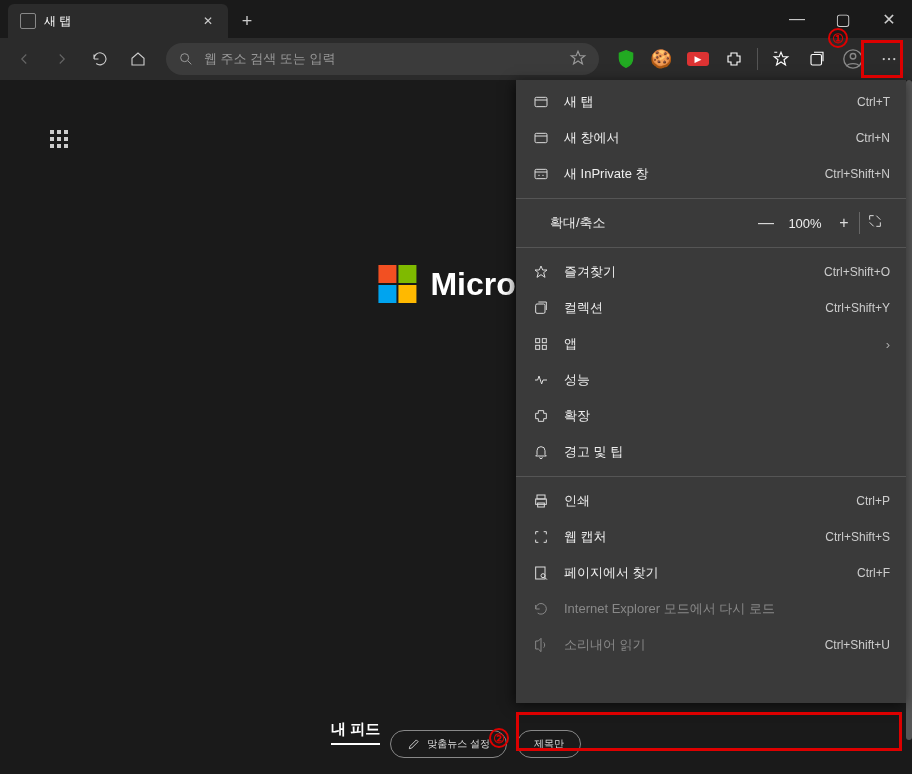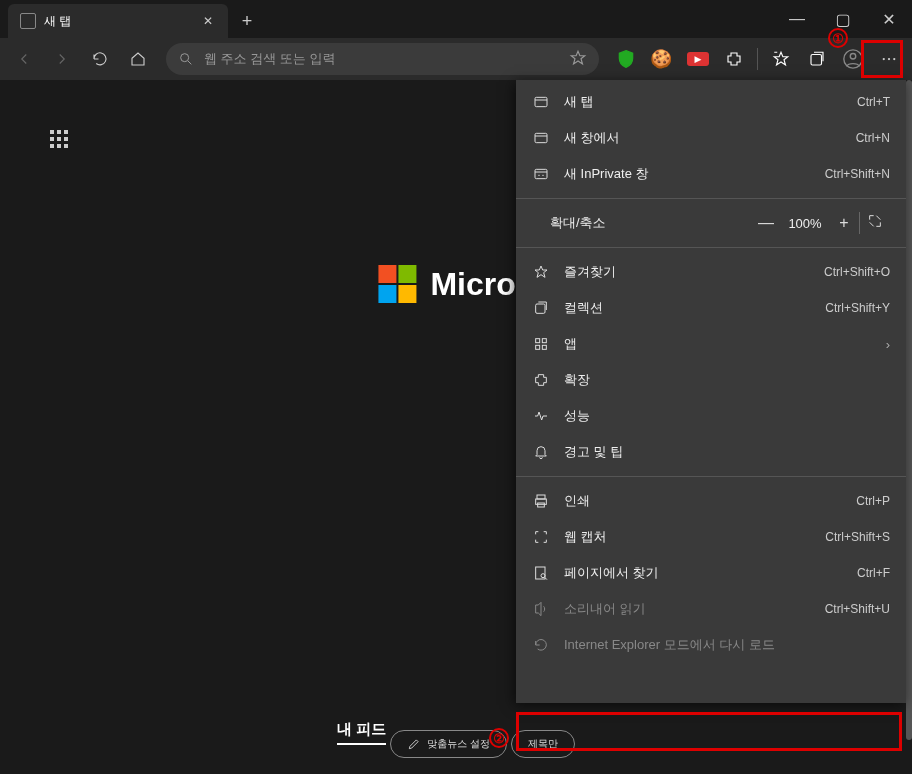--- a/index.html
+++ b/index.html
@@ -31,21 +31,21 @@
 
 .content { position:absolute; top:80px; left:0; right:0; bottom:0; background:#1a1a1a; }
 .grid-launcher { position:absolute; top:50px; left:50px; display:grid; grid-template-columns:repeat(3,4px); grid-template-rows:repeat(3,4px); gap:3px; }
 .grid-launcher div { background:#ccc; }
 .logo-area { position:absolute; top:185px; left:50%; transform:translateX(-50%); display:flex; align-items:center; gap:14px; }
 .ms-logo { width:38px; height:38px; display:grid; grid-template-columns:1fr 1fr; grid-template-rows:1fr 1fr; gap:2px; }
 .ms-logo div:nth-child(1){background:#f25022;} .ms-logo div:nth-child(2){background:#7fba00;}
 .ms-logo div:nth-child(3){background:#00a4ef;} .ms-logo div:nth-child(4){background:#ffb900;}
 .logo-text { font-size:32px; font-weight:600; }
 .searchbox { position:absolute; top:315px; left:50%; transform:translateX(-50%); width:270px; height:44px; background:#3a3a3a; border-radius:22px; display:flex; align-items:center; padding:0 22px; color:#ccc; font-size:14px; }
-.bottombar { position:absolute; bottom:16px; left:0; right:0; display:flex; align-items:center; justify-content:center; gap:4px; }
+.bottombar { position:absolute; bottom:16px; left:0; right:0; display:flex; align-items:center; justify-content:center; gap:10px; }
 .feed-label { font-size:15px; font-weight:bold; border-bottom:2px solid #fff; padding-bottom:4px; }
 .pill { border:1px solid #888; border-radius:18px; padding:6px 16px; font-size:10px; display:flex; align-items:center; gap:6px; color:#ddd;margin-top:24px; }
 
 
 .menu { position:absolute; top:80px; right:6px; width:390px; background:#3a3a3a; box-shadow: -2px 2px 12px rgba(0,0,0,0.6); font-size:13px; color:#eee; z-index:50; }
 .menu-section { padding:4px 0; }
 .menu-divider { height:1px; background:#555; margin:2px 0; }
 .menu-item { display:flex; align-items:center; height:36px; padding:0 16px; gap:14px; }
 .menu-item.disabled { color:#888; }
 .menu-item .mi-icon { width:18px; display:flex; justify-content:center; color:#ddd; }
@@ -265,32 +265,32 @@
             <rect x="4" y="14" width="6" height="6"></rect>
             <rect x="14" y="14" width="6" height="6"></rect>
           </svg>
         </span>
       <span class="mi-label">앱</span>
       <span class="mi-chevron">›</span>
     </div>
     <div class="menu-item">
       <span class="mi-icon">
           <svg width="16" height="16" viewBox="0 0 24 24">
+            <path d="M3 12h4l2-6 4 12 2-6h6"></path>
+          </svg>
+        </span>
+      <span class="mi-label">성능</span>
+    </div>
+    <div class="menu-item">
+      <span class="mi-icon">
+          <svg width="16" height="16" viewBox="0 0 24 24">
             <path d="M8 4h8v4h4v8h-4v4H8v-4H4V8h4z"></path>
           </svg>
         </span>
       <span class="mi-label">확장</span>
-    </div>
-    <div class="menu-item">
-      <span class="mi-icon">
-          <svg width="16" height="16" viewBox="0 0 24 24">
-            <path d="M3 12h4l2-6 4 12 2-6h6"></path>
-          </svg>
-        </span>
-      <span class="mi-label">성능</span>
     </div>
     <div class="menu-item">
       <span class="mi-icon">
           <svg width="16" height="16" viewBox="0 0 24 24">
             <path d="M6 16V10a6 6 0 1 1 12 0v6l2 2H4zM10 20a2 2 0 0 0 4 0"></path>
           </svg>
         </span>
       <span class="mi-label">경고 및 팁</span>
     </div>
   </div>
@@ -323,33 +323,33 @@
             <circle cx="15" cy="16" r="3"></circle>
             <path d="M18 19l3 3"></path>
           </svg>
         </span>
       <span class="mi-label">페이지에서 찾기</span>
       <span class="mi-shortcut">Ctrl+F</span>
     </div>
     <div class="menu-item disabled">
       <span class="mi-icon">
           <svg width="16" height="16" viewBox="0 0 24 24">
+            <path d="M4 12a8 8 0 1 1 3 6M4 12V6M4 12h6"></path>
+          </svg>
+        </span>
+      <span class="mi-label">Internet Explorer 모드에서 다시 로드</span>
+    </div>
+    <div class="menu-item disabled">
+      <span class="mi-icon">
+          <svg width="16" height="16" viewBox="0 0 24 24">
             <path d="M4 18h4l4 4V2L8 6H4zM16 8c2 2 2 6 0 8"></path>
           </svg>
         </span>
       <span class="mi-label">소리내어 읽기</span>
       <span class="mi-shortcut">Ctrl+Shift+U</span>
-    </div>
-    <div class="menu-item disabled">
-      <span class="mi-icon">
-          <svg width="16" height="16" viewBox="0 0 24 24">
-            <path d="M4 12a8 8 0 1 1 3 6M4 12V6M4 12h6"></path>
-          </svg>
-        </span>
-      <span class="mi-label">Internet Explorer 모드에서 다시 로드</span>
     </div>
     <div class="menu-item">
       <span class="mi-icon"></span>
 
     </div>
   </div>
 
 </div>
 
 <div class="scrollbar">

